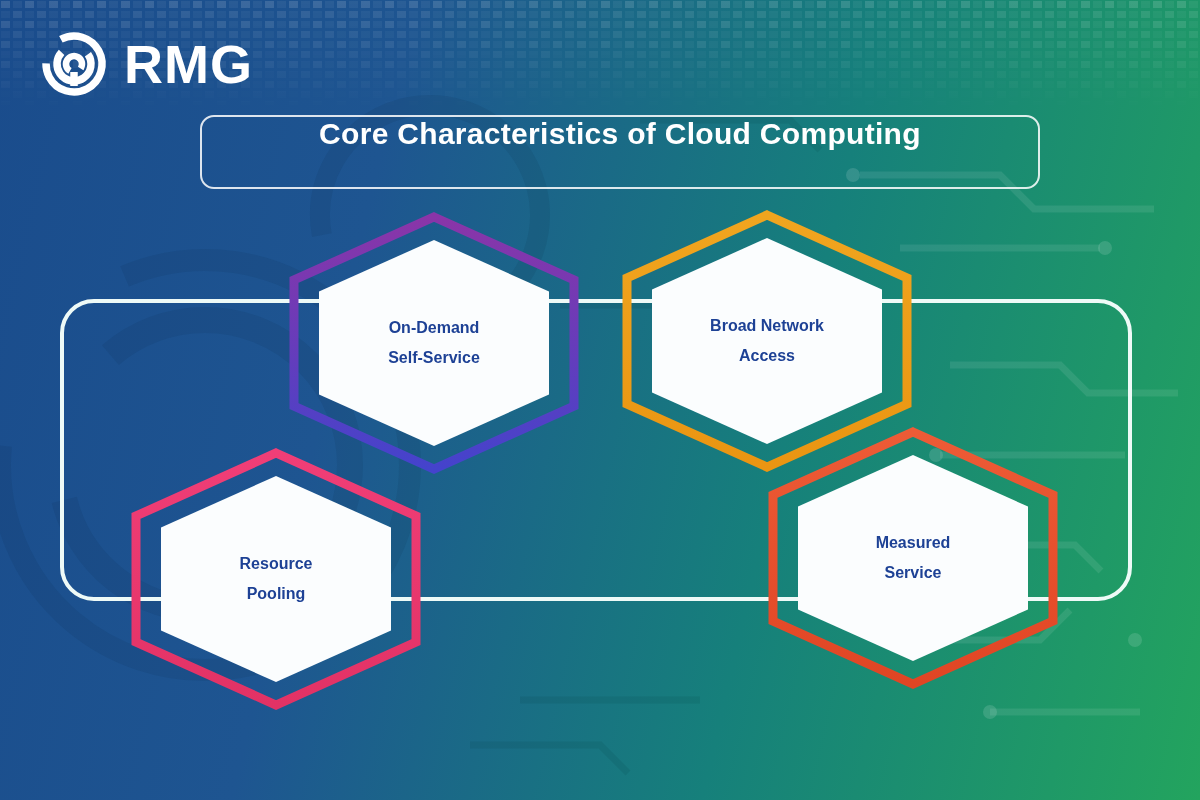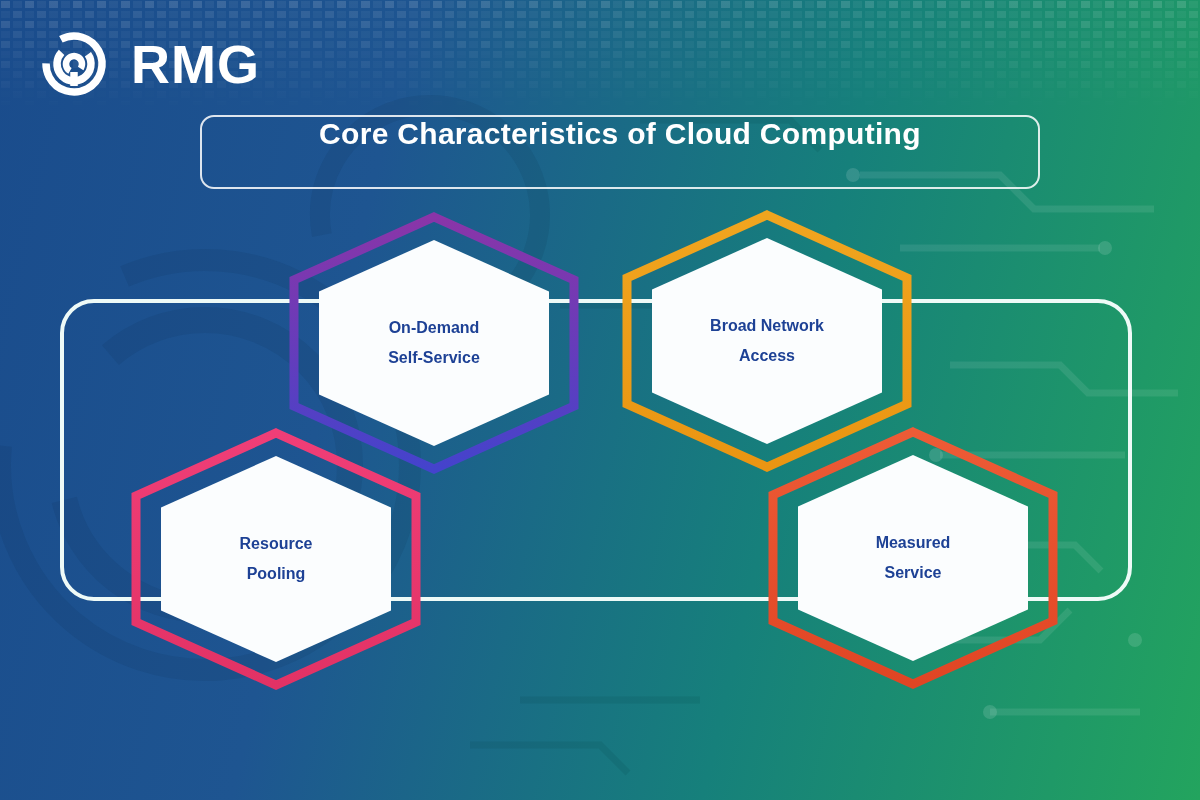--- a/index.html
+++ b/index.html
@@ -7,21 +7,21 @@
     position:relative;width:1200px;height:800px;overflow:hidden;
     font-family:"Liberation Sans",sans-serif;
     background:linear-gradient(103deg,#1a4c8c 0%,#1e5591 30%,#16807b 64%,#23a45e 100%);
   }
   svg{display:block;}
   
   .pixel-band{position:absolute;left:0;top:0;}
   
   .deco{position:absolute;left:0;top:0;}
   
-  .logo{position:absolute;left:38px;top:28px;display:flex;align-items:center;gap:21px;justify-content:center;}
+  .logo{position:absolute;left:38px;top:28px;display:flex;align-items:center;gap:14px;justify-content:center;}
   .logo-text{color:#ffffff;font-size:54px;font-weight:bold;letter-spacing:1px;line-height:1;}
   
   .title-box{
     position:absolute;left:200px;top:115px;width:840px;height:74px;box-sizing:border-box;
     border:2px solid rgba(255,255,255,.85);border-radius:14px;
     display:flex;align-items:flex-start;justify-content:center;
   }
   .title-text{color:#ffffff;font-size:30px;font-weight:bold;letter-spacing:.3px;}
   
   .hex-frame{
@@ -135,21 +135,21 @@
             <stop offset="1" class="g-to" stop-color="#ea9512"></stop>
       </linearGradient>
         </defs>
       <polygon class="hex-outline" stroke="url(#hexgrad1)" points="147,5 287,68 287,194 147,257 7,194 7,68"></polygon>
       <polygon class="hex-fill" points="147,28 262,79.5 262,182.5 147,234 32,182.5 32,79.5" fill="#fbfdfe"></polygon>
     </svg>
     <div class="hex-label" style="color: rgb(29, 65, 149);">Broad Network
 Access</div>
   </div>
 
-  <div class="hex" style="left:129px;top:428px">
+  <div class="hex" style="left:129px;top:448px">
     <svg width="294" height="262" viewBox="0 0 294 262">
       <defs>
           <linearGradient id="hexgrad2" x1="0" y1="0" x2="0" y2="1">
         <stop offset="0" class="g-from" stop-color="#f03e77"></stop>
             <stop offset="1" class="g-to" stop-color="#e23265"></stop>
       </linearGradient>
         </defs>
       <polygon class="hex-outline" stroke="url(#hexgrad2)" points="147,5 287,68 287,194 147,257 7,194 7,68"></polygon>
       <polygon class="hex-fill" points="147,28 262,79.5 262,182.5 147,234 32,182.5 32,79.5" fill="#fbfdfe"></polygon>
     </svg>

